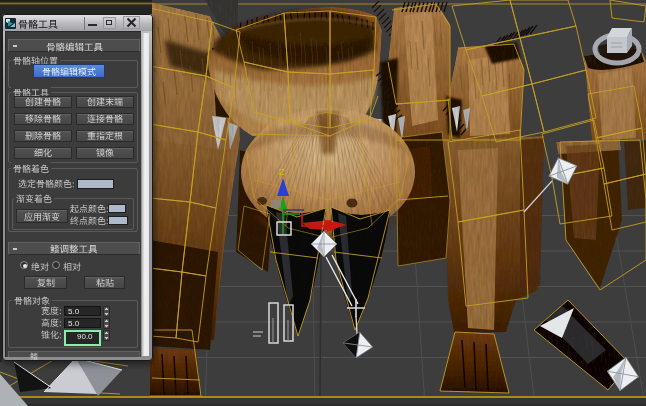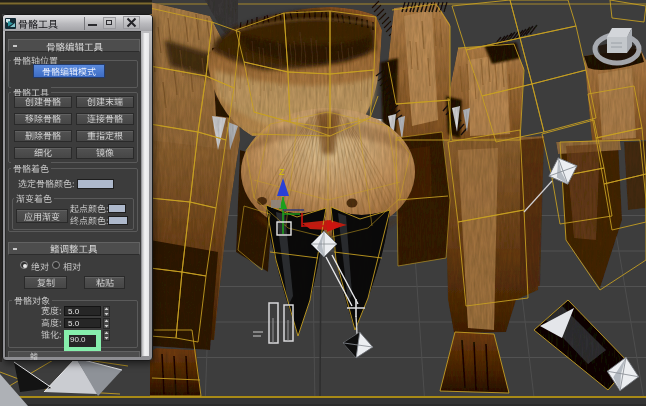--- a/index.html
+++ b/index.html
@@ -546,21 +546,21 @@
       <path fill="#cccccc" d="M2.6 -5.0H6.5V-4.2H2.6ZM1.9 -5.5V-3.7H7.2V-5.5ZM4 -7.4 4.2 -6.6H0.5V-6.0H8.4V-6.6H5.0C4.9 -6.9 4.7 -7.3 4.6 -7.6ZM0.9 -3.2V0.7H1.5V-2.6H7.5V0.0C7.5 0.1 7.4 0.1 7.3 0.1C7.2 0.1 6.8 0.2 6.4 0.1C6.5 0.3 6.6 0.5 6.6 0.6C7.2 0.6 7.6 0.6 7.8 0.6C8.1 0.5 8.1 0.3 8.1 0.0V-3.2ZM2.5 -2.1V0.2H3.2V-0.3H6.4V-2.1ZM3.2 -1.6H5.7V-0.8H3.2Z M12.5 -5.8V-5.0H11.0V-4.5H12.5V-3.0H16.0V-4.5H17.4V-5.0H16.0V-5.8H15.3V-5.0H13.1V-5.8ZM15.3 -4.5V-3.5H13.1V-4.5ZM15.8 -1.8C15.4 -1.4 14.9 -1 14.2 -0.7C13.6 -1 13.1 -1.4 12.7 -1.8ZM11.2 -2.4V-1.8H12.3L12 -1.7C12.4 -1.2 12.9 -0.8 13.5 -0.4C12.6 -0.2 11.7 0 10.7 0.1C10.8 0.2 11 0.5 11 0.7C12.1 0.5 13.2 0.3 14.2 -0.1C15.1 0.3 16.1 0.6 17.3 0.7C17.3 0.5 17.5 0.3 17.7 0.1C16.7 0 15.7 -0.1 14.9 -0.4C15.7 -0.8 16.4 -1.4 16.8 -2.2L16.4 -2.4L16.3 -2.4ZM13.3 -7.4C13.4 -7.2 13.5 -6.9 13.6 -6.7H10.1V-4.2C10.1 -2.9 10.1 -0.9 9.3 0.4C9.5 0.5 9.8 0.6 9.9 0.7C10.7 -0.7 10.8 -2.8 10.8 -4.2V-6.0H17.5V-6.7H14.4C14.3 -7 14.1 -7.3 13.9 -7.6Z M19.3 -3.5C19.6 -3.5 19.8 -3.8 19.8 -4.1C19.8 -4.5 19.6 -4.8 19.3 -4.8C18.9 -4.8 18.7 -4.5 18.7 -4.1C18.7 -3.8 18.9 -3.5 19.3 -3.5ZM19.3 0.1C19.6 0.1 19.8 -0.1 19.8 -0.5C19.8 -0.9 19.6 -1.1 19.3 -1.1C18.9 -1.1 18.7 -0.9 18.7 -0.5C18.7 -0.1 18.9 0.1 19.3 0.1Z"></path>
     </svg>
     <div style="position:absolute;left:64px;top:318px;width:37px;height:10px;background:#262626;border:1px solid #141414;color:#e4e4e4;font:8px 'Liberation Sans',sans-serif;line-height:10px;padding-left:3px">5.0</div>
     <div style="position:absolute;left:103px;top:318px;width:7px;height:11px;background:#4a4a4a;border:1px solid #2a2a2a"></div>
     <svg style="position:absolute;left:103px;top:318px" width="7" height="11" viewBox="0 0 7 11">
       <path d="M3.5 1.5 L5.5 4 L1.5 4 Z M3.5 9.5 L1.5 7 L5.5 7 Z" fill="#d0d0d0"></path>
     </svg>
     <svg style="position:absolute;left:41.498000000000005px;top:330.4px;" width="21" height="11" viewBox="0 -8.1 21 11">
       <path fill="#cccccc" d="M6 -7.3C6.2 -6.9 6.5 -6.3 6.6 -5.9L7.2 -6.2C7.1 -6.6 6.8 -7.1 6.5 -7.5ZM1.6 -7.5C1.3 -6.7 0.9 -5.9 0.3 -5.4C0.4 -5.2 0.6 -4.9 0.7 -4.7C1 -5 1.3 -5.5 1.6 -5.9H3.8V-6.5H1.9C2 -6.8 2.1 -7.1 2.2 -7.4ZM0.5 -3.1V-2.5H1.8V-0.6C1.8 -0.2 1.5 0.1 1.3 0.2C1.5 0.3 1.6 0.5 1.7 0.7C1.8 0.5 2.1 0.4 3.8 -0.6C3.8 -0.7 3.7 -1 3.7 -1.2L2.4 -0.5V-2.5H3.6V-3.1H2.4V-4.3H3.4V-4.9H1.0V-4.3H1.8V-3.1ZM6.3 -3.6V-2.4H4.9V-3.6ZM5 -7.5C4.7 -6.5 4.1 -5.2 3.4 -4.3C3.5 -4.2 3.7 -3.9 3.8 -3.8C3.9 -4 4.1 -4.2 4.3 -4.5V0.7H4.9V0.1H8.6V-0.6H6.9V-1.8H8.3V-2.4H6.9V-3.6H8.3V-4.2H6.9V-5.3H8.5V-5.9H5.1C5.3 -6.4 5.5 -6.9 5.6 -7.3ZM6.3 -4.2H4.9V-5.3H6.3ZM6.3 -1.8V-0.6H4.9V-1.8Z M16.8 -6.3C16.2 -5.3 15.3 -4.4 14.4 -3.7V-7.4H13.6V-3.1C13.1 -2.7 12.5 -2.4 11.9 -2.1C12.1 -1.9 12.3 -1.7 12.4 -1.6C12.8 -1.8 13.2 -2 13.6 -2.3V-0.7C13.6 0.3 13.9 0.6 14.8 0.6C15 0.6 16.2 0.6 16.4 0.6C17.4 0.6 17.6 -0 17.7 -1.7C17.5 -1.8 17.2 -1.9 17 -2.1C16.9 -0.5 16.9 -0.1 16.4 -0.1C16.1 -0.1 15.1 -0.1 14.9 -0.1C14.5 -0.1 14.4 -0.2 14.4 -0.7V-2.8C15.5 -3.6 16.6 -4.7 17.5 -5.8ZM11.8 -7.6C11.3 -6.2 10.3 -4.8 9.4 -4.0C9.5 -3.8 9.7 -3.5 9.8 -3.3C10.2 -3.7 10.5 -4.1 10.9 -4.5V0.7H11.6V-5.6C11.9 -6.1 12.2 -6.7 12.5 -7.4Z M19.3 -3.5C19.6 -3.5 19.8 -3.8 19.8 -4.1C19.8 -4.5 19.6 -4.8 19.3 -4.8C18.9 -4.8 18.7 -4.5 18.7 -4.1C18.7 -3.8 18.9 -3.5 19.3 -3.5ZM19.3 0.1C19.6 0.1 19.8 -0.1 19.8 -0.5C19.8 -0.9 19.6 -1.1 19.3 -1.1C18.9 -1.1 18.7 -0.9 18.7 -0.5C18.7 -0.1 18.9 0.1 19.3 0.1Z"></path>
     </svg>
-    <div style="position:absolute;left:64px;top:330px;width:37px;height:22px;background:#262626;border:5px solid #86efac;color:#e4e4e4;font:8px 'Liberation Sans',sans-serif;line-height:10px;padding-left:1px">90.0</div>
+    <div style="position:absolute;left:64px;top:330px;width:37px;height:16px;background:#262626;border:2px solid #86efac;color:#e4e4e4;font:8px 'Liberation Sans',sans-serif;line-height:10px;padding-left:11px">90.0</div>
     <div style="position:absolute;left:103px;top:330px;width:7px;height:11px;background:#4a4a4a;border:1px solid #2a2a2a"></div>
     <svg style="position:absolute;left:103px;top:330px" width="7" height="11" viewBox="0 0 7 11">
       <path d="M3.5 1.5 L5.5 4 L1.5 4 Z M3.5 9.5 L1.5 7 L5.5 7 Z" fill="#d0d0d0"></path>
     </svg>
     <div style="position:absolute;left:8px;top:351px;width:132px;height:6px;background:#4d4d4d;border:1px solid #626262;border-bottom:none"></div>
     <svg style="position:absolute;left:30px;top:351.8px;" width="8" height="10" viewBox="0 -7.2 8 10">
       <path fill="#d0d0d0" d="M0.4 -0.3 0.5 0.2C1.3 0.1 2.4 -0 3.4 -0.2L3.4 -0.7C2.3 -0.6 1.1 -0.4 0.4 -0.3ZM7.1 -6.4C6.8 -5.9 6.3 -5.4 5.7 -5.0H5.3V-5.6H6.3V-6.0H5.3V-6.6H4.8V-6.0H3.8V-5.6H4.8V-5.0H3.5V-4.5H5.1C4.5 -4.1 3.9 -3.7 3.3 -3.5C3.4 -3.4 3.5 -3.2 3.6 -3.1C3.9 -3.2 4.2 -3.4 4.5 -3.6V-3.3C4.5 -2.8 4.7 -2.7 5.4 -2.7C5.5 -2.7 6.7 -2.7 6.8 -2.7C7.3 -2.7 7.4 -2.8 7.5 -3.5C7.4 -3.5 7.2 -3.6 7.1 -3.6C7.1 -3.1 7 -3.1 6.8 -3.1C6.5 -3.1 5.6 -3.1 5.4 -3.1C5 -3.1 4.9 -3.1 4.9 -3.3V-3.4C5.6 -3.5 6.5 -3.7 7.2 -3.9L7 -4.3C6.4 -4.1 5.6 -3.9 4.9 -3.8V-3.8C5.2 -4 5.5 -4.3 5.8 -4.5H7.6V-5.0H6.4C6.8 -5.4 7.1 -5.8 7.4 -6.2ZM4.4 -0.8H6.7V-0.2H4.4ZM4.4 -1.2V-1.8H6.7V-1.2ZM3.9 -2.3V0.7H4.4V0.2H6.7V0.6H7.2V-2.3ZM2.5 -5.6C2.4 -5.2 2.2 -4.9 2.1 -4.7H1.2C1.3 -5 1.5 -5.3 1.6 -5.6ZM1.5 -6.7C1.3 -6 0.9 -5.1 0.3 -4.4C0.4 -4.3 0.6 -4.2 0.7 -4.0L0.7 -4.1V-1.2H3.3V-4.7H2.6C2.8 -5 3 -5.4 3.2 -5.8L2.9 -6.1L2.8 -6.0H1.8C1.9 -6.2 2 -6.4 2.1 -6.6ZM1.2 -2.7H1.8V-1.7H1.2ZM2.2 -2.7H2.8V-1.7H2.2ZM1.2 -4.2H1.8V-3.2H1.2ZM2.2 -4.2H2.8V-3.2H2.2Z"></path>
     </svg>
   </div>
 </body></html>

